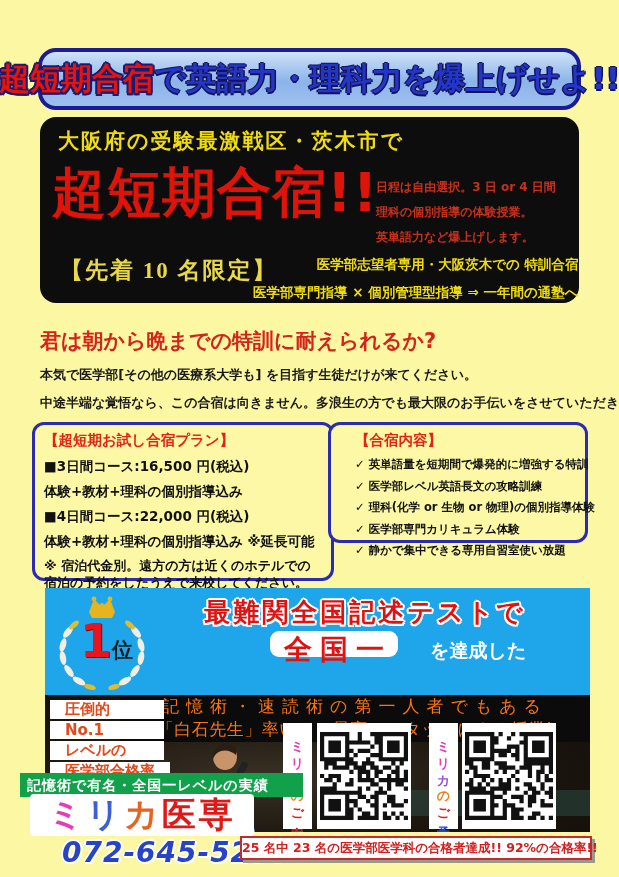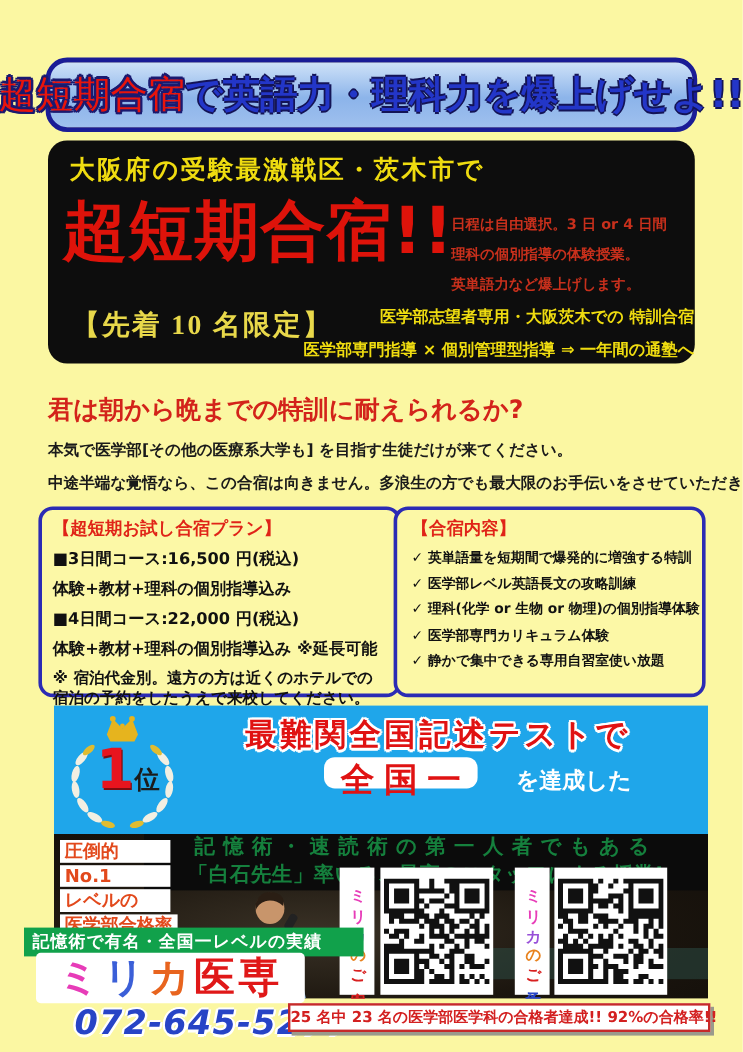--- a/index.html
+++ b/index.html
@@ -4,21 +4,21 @@
 <style>
   html,body{margin:0;padding:0;}
   body{font-family:"DejaVu Sans",sans-serif;}
   .page{position:relative;width:619px;height:877px;background:#FBF7A2;overflow:hidden;}
   .abs{position:absolute;}
 
   
   .top-banner{left:38px;top:48px;width:543px;height:62px;border:4px solid #1A1C96;border-radius:18px;
     background:linear-gradient(#CFE2F8,#8CB4EA 55%,#9FC0EE);box-sizing:border-box;
     display:flex;align-items:center;justify-content:center;white-space:nowrap;}
-  .tb-hl{font-size:31px;font-weight:normal;color:#E8140C;
+  .tb-hl{font-size:31px;font-weight:bold;color:#E8140C;
     text-shadow:2px 0 #1A1A70,-2px 0 #1A1A70,0 2px #1A1A70,0 -2px #1A1A70,1.5px 1.5px #1A1A70,-1.5px -1.5px #1A1A70,1.5px -1.5px #1A1A70,-1.5px 1.5px #1A1A70;}
   .tb-rest{font-size:31px;font-weight:bold;color:#2336C8;
     text-shadow:1.5px 0 #141456,-1.5px 0 #141456,0 1.5px #141456,0 -1.5px #141456;}
 
   
   .hero{left:40px;top:117px;width:539px;height:186px;background:#0D0D0D;border-radius:16px;}
   .hero-sub{left:18px;top:10px;font-size:21px;font-weight:bold;color:#EFDC10;letter-spacing:2px;white-space:nowrap;}
   .hero-title{left:12px;top:40px;font-size:54px;font-weight:bold;color:#DE130A;letter-spacing:1px;white-space:nowrap;}
   .hero-notes{left:336px;top:58px;font-size:12px;font-weight:bold;color:#C8301C;line-height:25px;white-space:nowrap;}
   .hero-limited{left:20px;top:138px;font-size:23px;font-weight:bold;color:#E8D84A;letter-spacing:2px;
@@ -26,21 +26,21 @@
   .hero-tags{left:213px;top:133px;font-size:13.5px;font-weight:bold;color:#EFDC10;line-height:28px;white-space:nowrap;text-align:right;}
 
   
   .intro-heading{left:40px;top:327px;font-size:21px;font-weight:bold;color:#D3231A;white-space:nowrap;}
   .intro-line{left:40px;font-size:13px;font-weight:bold;color:#1A1A1A;white-space:nowrap;}
   .intro-line1{top:366px;} .intro-line2{top:394px;}
 
   
   .info-box{border:3px solid #2B2BB4;border-radius:12px;box-sizing:border-box;background:#FCF8A6;}
   .plan-box{left:32px;top:422px;width:302px;height:159px;padding:6px 9px;}
-  .content-box{left:328px;top:422px;width:260px;height:159px;padding:6px 12px;}
+  .content-box{left:328px;top:422px;width:260px;height:121px;padding:6px 24px;}
   .box-title{font-size:14.5px;font-weight:bold;color:#E02418;white-space:nowrap;margin-bottom:4px;}
   .plan-line{font-size:13.5px;font-weight:bold;color:#111;line-height:25px;white-space:nowrap;}
   .plan-note{font-size:13px;font-weight:bold;color:#111;line-height:17px;margin-top:3px;}
   .chk-row{font-size:11.5px;font-weight:bold;color:#111;line-height:21.5px;white-space:nowrap;}
   .chk{margin-right:4px;font-weight:bold;}
 
   
   .blue-banner{left:45px;top:588px;width:545px;height:107px;background:#1FA6EA;}
   .badge{left:8px;top:4px;width:98px;height:100px;}
   .badge svg{position:absolute;left:0;top:0;}
@@ -49,26 +49,26 @@
   .rank-unit{font-size:21px;font-weight:bold;color:#1b1b1b;}
   .banner-l1{left:120px;top:7px;width:400px;text-align:center;font-size:26px;font-weight:bold;color:#E01212;letter-spacing:3px;white-space:nowrap;
     text-shadow:2px 0 #fff,-2px 0 #fff,0 2px #fff,0 -2px #fff,1.5px 1.5px #fff,-1.5px -1.5px #fff,1.5px -1.5px #fff,-1.5px 1.5px #fff;}
   .achv-box{left:225px;top:43px;width:128px;height:26px;background:#fff;border-radius:9px;text-align:center;line-height:38px;
     font-size:28px;font-weight:bold;color:#E01212;letter-spacing:8px;text-indent:8px;}
   .achv-suffix{left:385px;top:50px;font-size:19px;font-weight:bold;color:#fff;white-space:nowrap;}
 
   
   .photo{left:45px;top:695px;width:545px;height:137px;background:radial-gradient(ellipse at 40% 60%,#3A3226 0%,#1B150E 55%,#120E09 100%);overflow:hidden;}
   .stage-band{left:300px;top:95px;width:245px;height:26px;background:#2C4A44;opacity:.55;}
-  .caption{left:75px;top:0;width:470px;height:47px;background:#0B0B0B;color:#15803d;font-weight:bold;text-align:center;}
+  .caption{left:75px;top:0;width:470px;height:47px;background:#0B0B0B;color:#f97316;font-weight:normal;text-align:center;}
   .cap1{font-size:17px;letter-spacing:7px;line-height:23px;white-space:nowrap;}
   .cap2{font-size:17px;letter-spacing:0.5px;line-height:23px;white-space:nowrap;}
   .stat-box{left:5px;top:4px;}
   .stat-line{display:block;margin-bottom:1px;}
-  .stat-line span{display:inline-block;background:#fff;color:#E2491C;font-size:15px;font-weight:bold;line-height:18.5px;padding:0 4px;min-width:84px;white-space:nowrap;}
+  .stat-line span{display:inline-block;background:#fff;color:#E2491C;font-size:15px;font-weight:bold;line-height:18.5px;padding:0 15px;min-width:84px;white-space:nowrap;}
   .speaker{left:118px;top:46px;}
   .qr-label{width:29px;height:106px;background:#fff;writing-mode:vertical-rl;text-orientation:upright;
     font-size:13px;font-weight:bold;letter-spacing:2px;text-align:center;line-height:29px;}
   .qr-label1{left:238px;top:28px;} .qr-label2{left:384px;top:28px;}
   .qr-box{width:94px;height:106px;background:#fff;display:flex;align-items:center;justify-content:center;}
   .qr-box1{left:272px;top:28px;} .qr-box2{left:417px;top:28px;}
   .qr-box svg{width:88px;height:88px;}
 
   
   .green-strip{left:20px;top:773px;width:283px;height:24px;background:#11A14B;color:#fff;font-size:14px;font-weight:bold;

